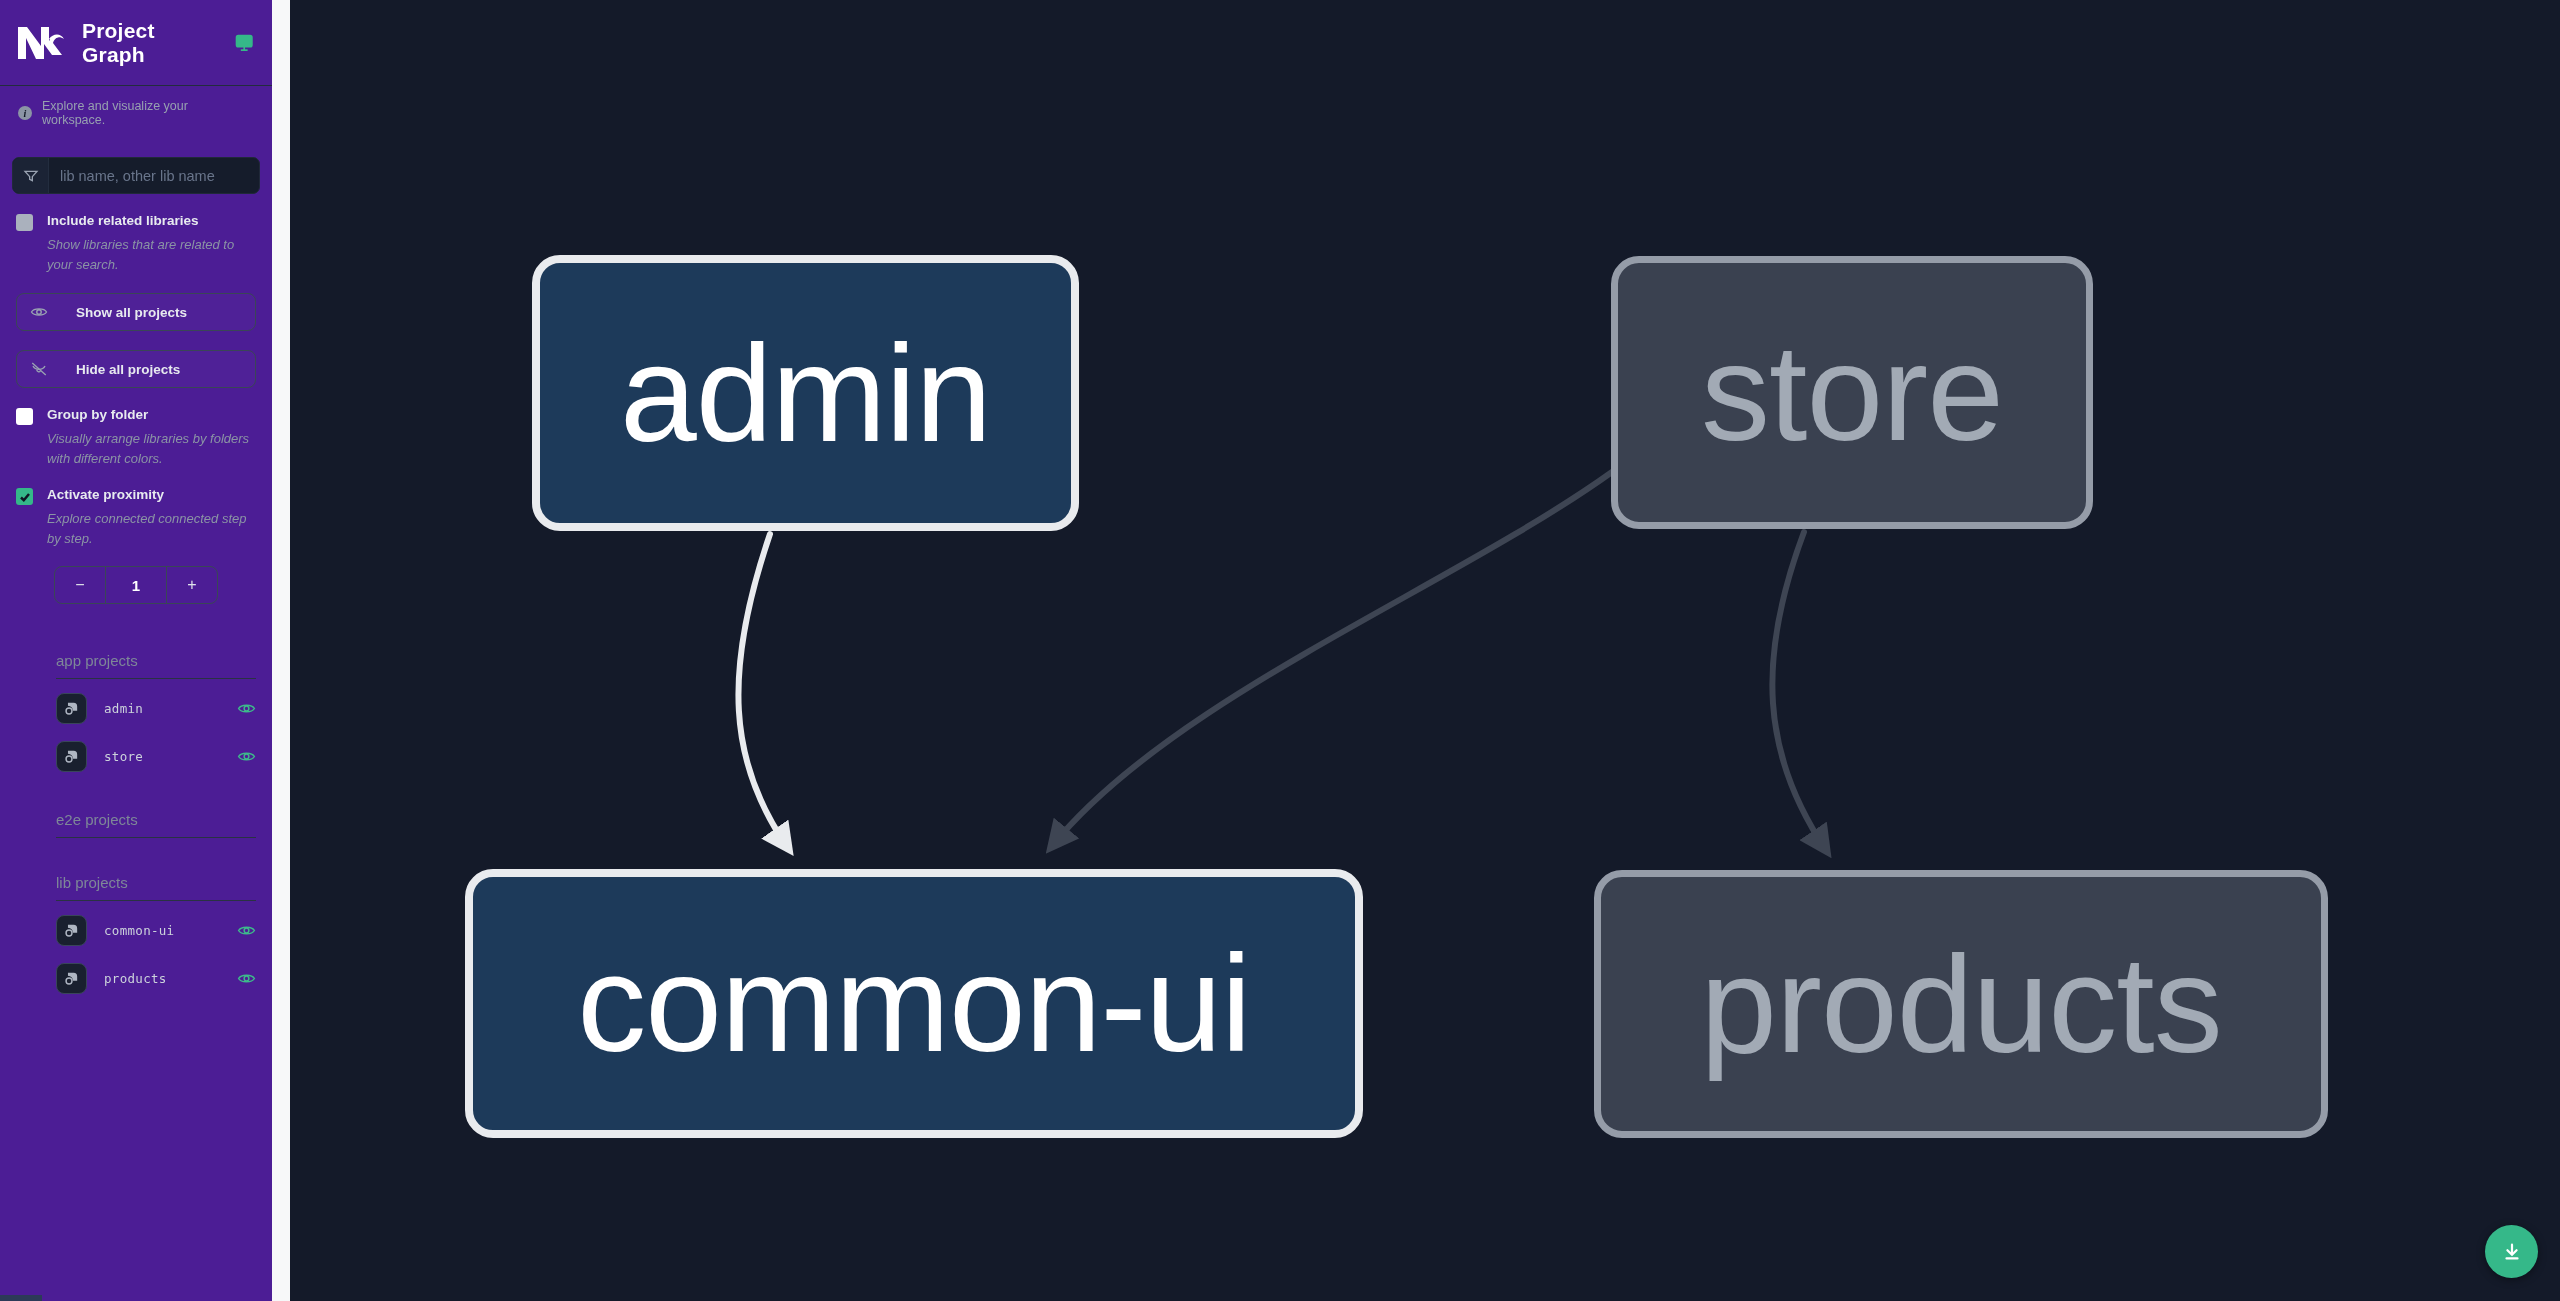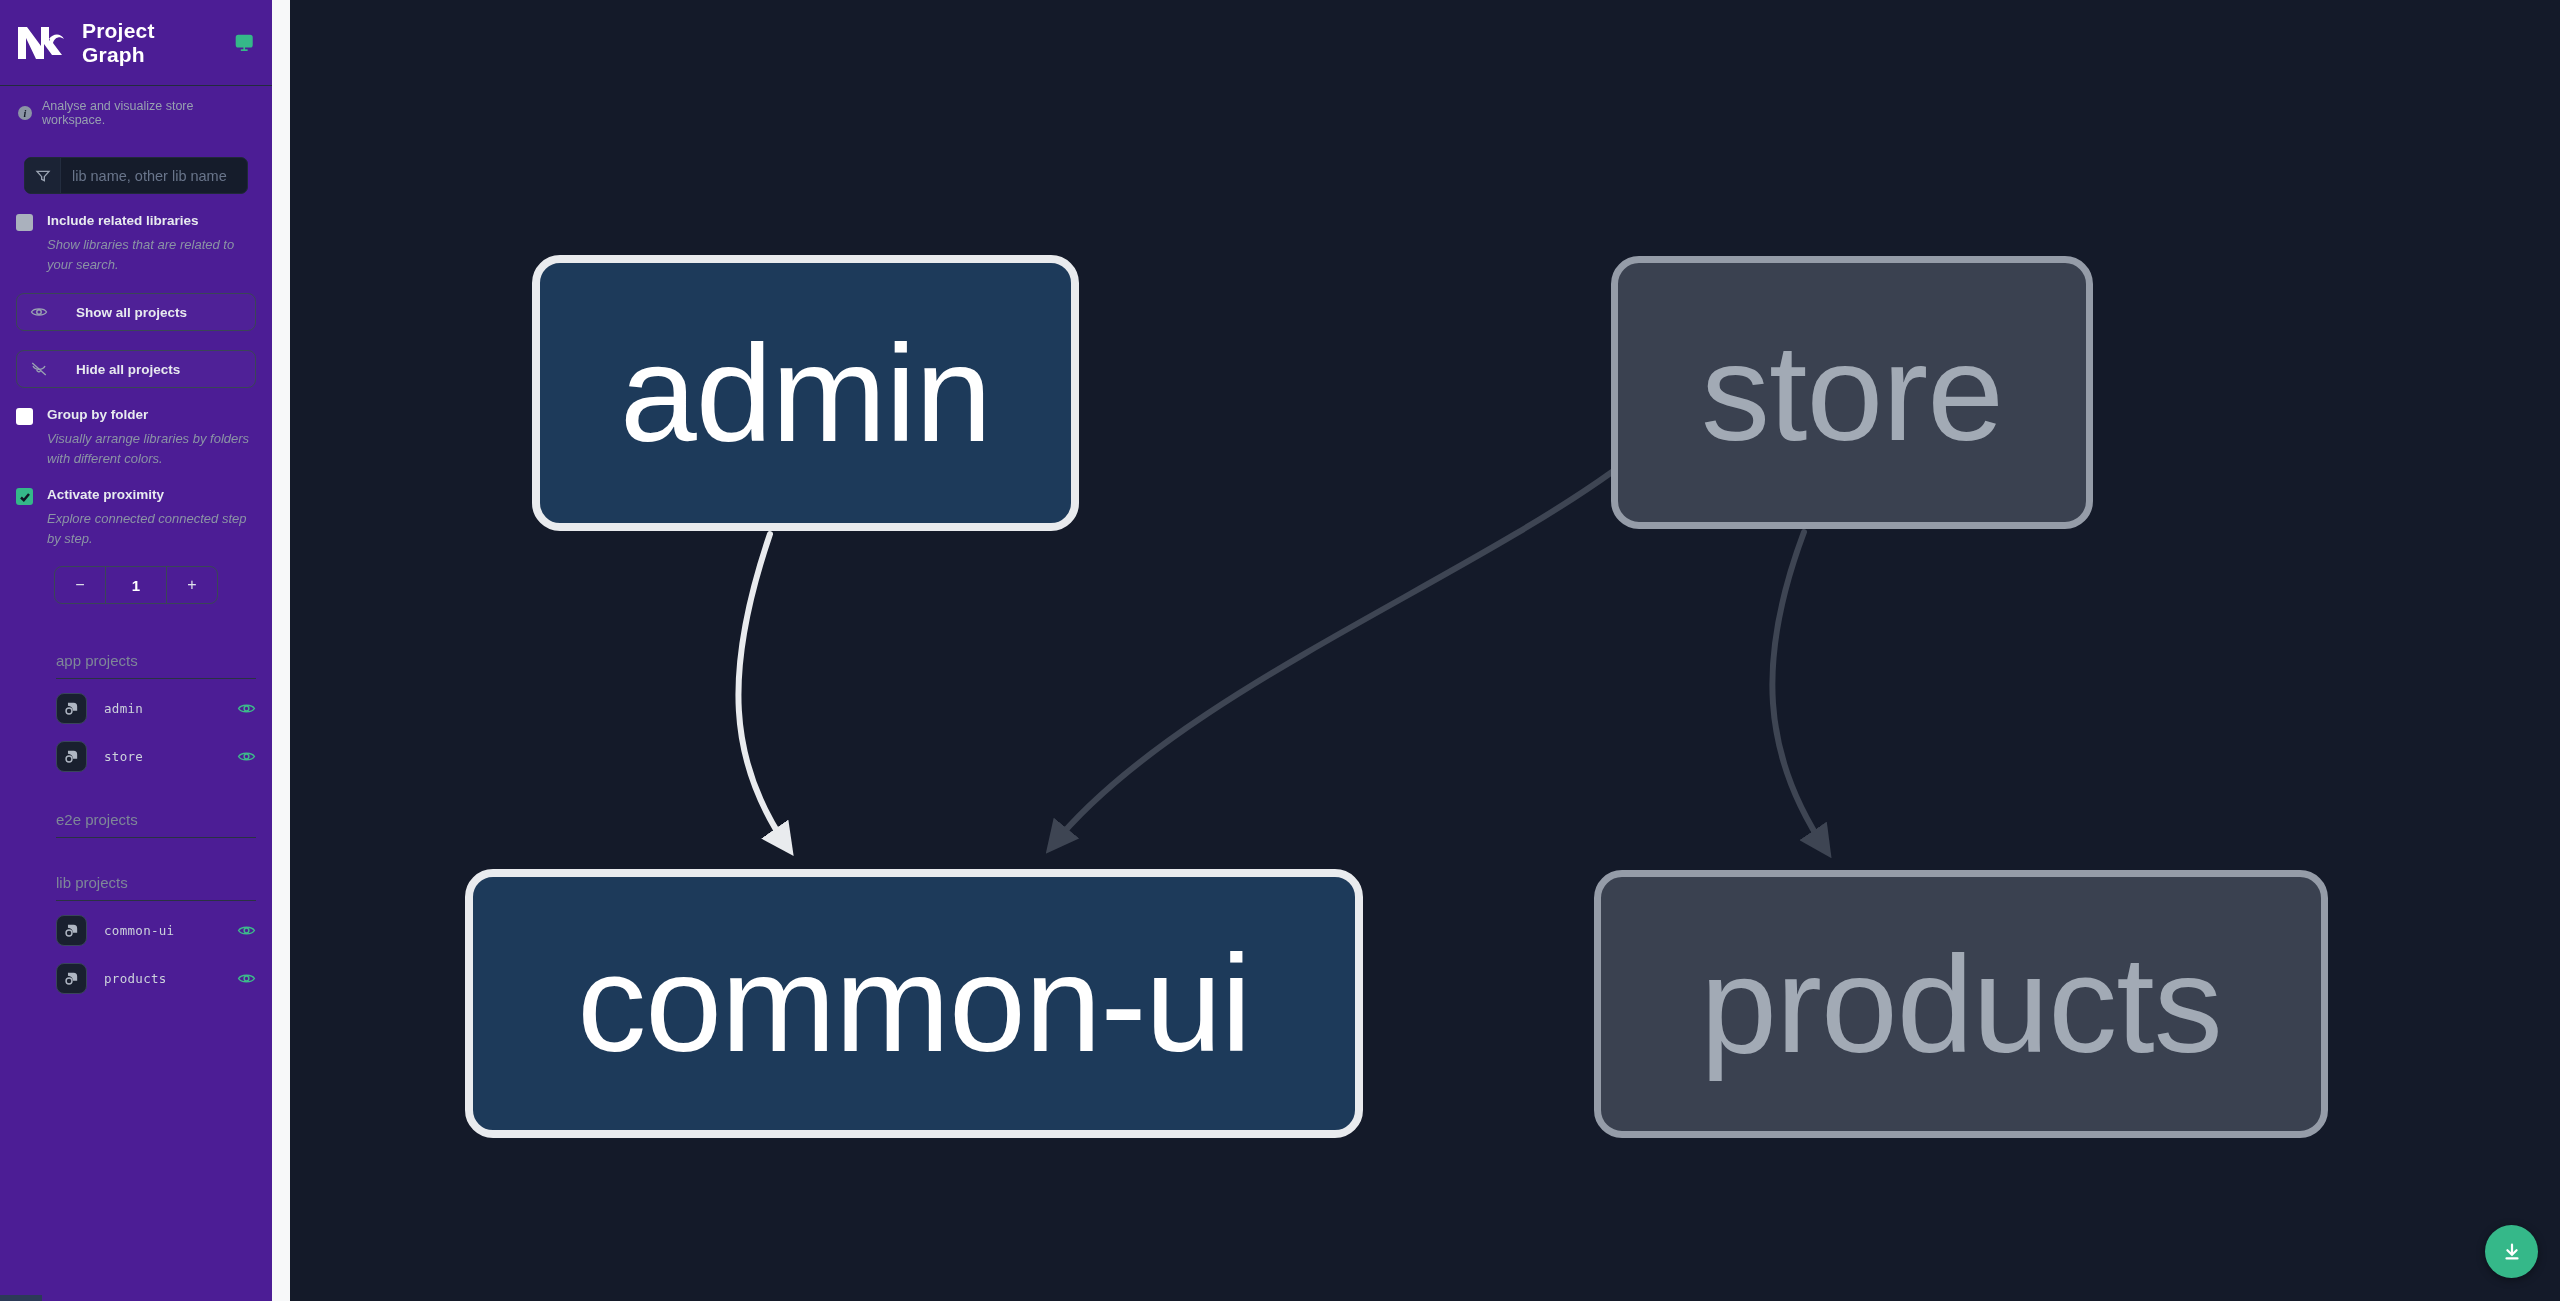--- a/index.html
+++ b/index.html
@@ -15,21 +15,21 @@
   .nx-logo { width:48px; height:32px; flex:0 0 auto; }
   .app-title { color:#ffffff; font-size:21px; font-weight:700; margin-left:16px; letter-spacing:.2px; }
   .monitor-icon { margin-left:14px; width:21px; height:21px; color:#35b889; }
 
   .info-row { display:flex; align-items:center; gap:10px; padding:13px 18px 12px;
               color:#97a0b0; font-size:12.5px; }
   .info-icon { width:14px; height:14px; border-radius:50%; background:#8b94a5; color:#0f1522;
                font-size:10px; font-weight:700; display:flex; align-items:center; justify-content:center;
                font-family:"Liberation Serif", serif; font-style:italic; flex:0 0 auto; }
 
-  .search-box { margin:18px 24px 0; height:37px; display:flex; border-radius:7px;
+  .search-box { margin:18px 12px 0; height:37px; display:flex; border-radius:7px;
                 overflow:hidden; background:#151c2b; border:1px solid #202939; }
   .funnel-cell { width:36px; background:#1b2335; border-right:1px solid #232d3f;
                  display:flex; align-items:center; justify-content:center; flex:0 0 auto; }
   .funnel-cell svg { width:16px; height:16px; stroke:#9aa3b2; }
   .search-box input { flex:1; border:none; outline:none; background:transparent;
                       color:#e5e7eb; font-size:14.5px; padding:0 11px; font-family:"Liberation Sans", sans-serif; }
   .search-box input::placeholder { color:#69758b; }
 
   .check-block { margin:19px 16px 0; display:grid; grid-template-columns:17px 1fr; column-gap:14px; }
   .checkbox { width:17px; height:17px; border-radius:3px; background:#aab1bd; margin-top:1px;
@@ -108,21 +108,21 @@
       <div class="app-title">Project Graph</div>
       <svg class="monitor-icon" viewBox="0 0 24 24" fill="none" stroke="currentColor" stroke-width="2">
         <rect x="3" y="4" width="18" height="13" rx="2" fill="currentColor"></rect>
         <line x1="12" y1="17" x2="12" y2="21"></line>
           <line x1="8" y1="21" x2="16" y2="21"></line>
       </svg>
     </div>
 
     <div class="info-row">
       <span class="info-icon">i</span>
-      <span>Analyse and visualize store workspace.</span>
+      <span>Explore and visualize your workspace.</span>
     </div>
 
     <div class="search-box">
       <span class="funnel-cell">
         <svg viewBox="0 0 24 24" fill="none" stroke-width="2">
             <path d="M3 5h18l-7 8v6l-4-2v-4z"></path>
           </svg>
       </span>
       <input type="text" value="" placeholder="lib name, other lib name" style="">
     </div>

